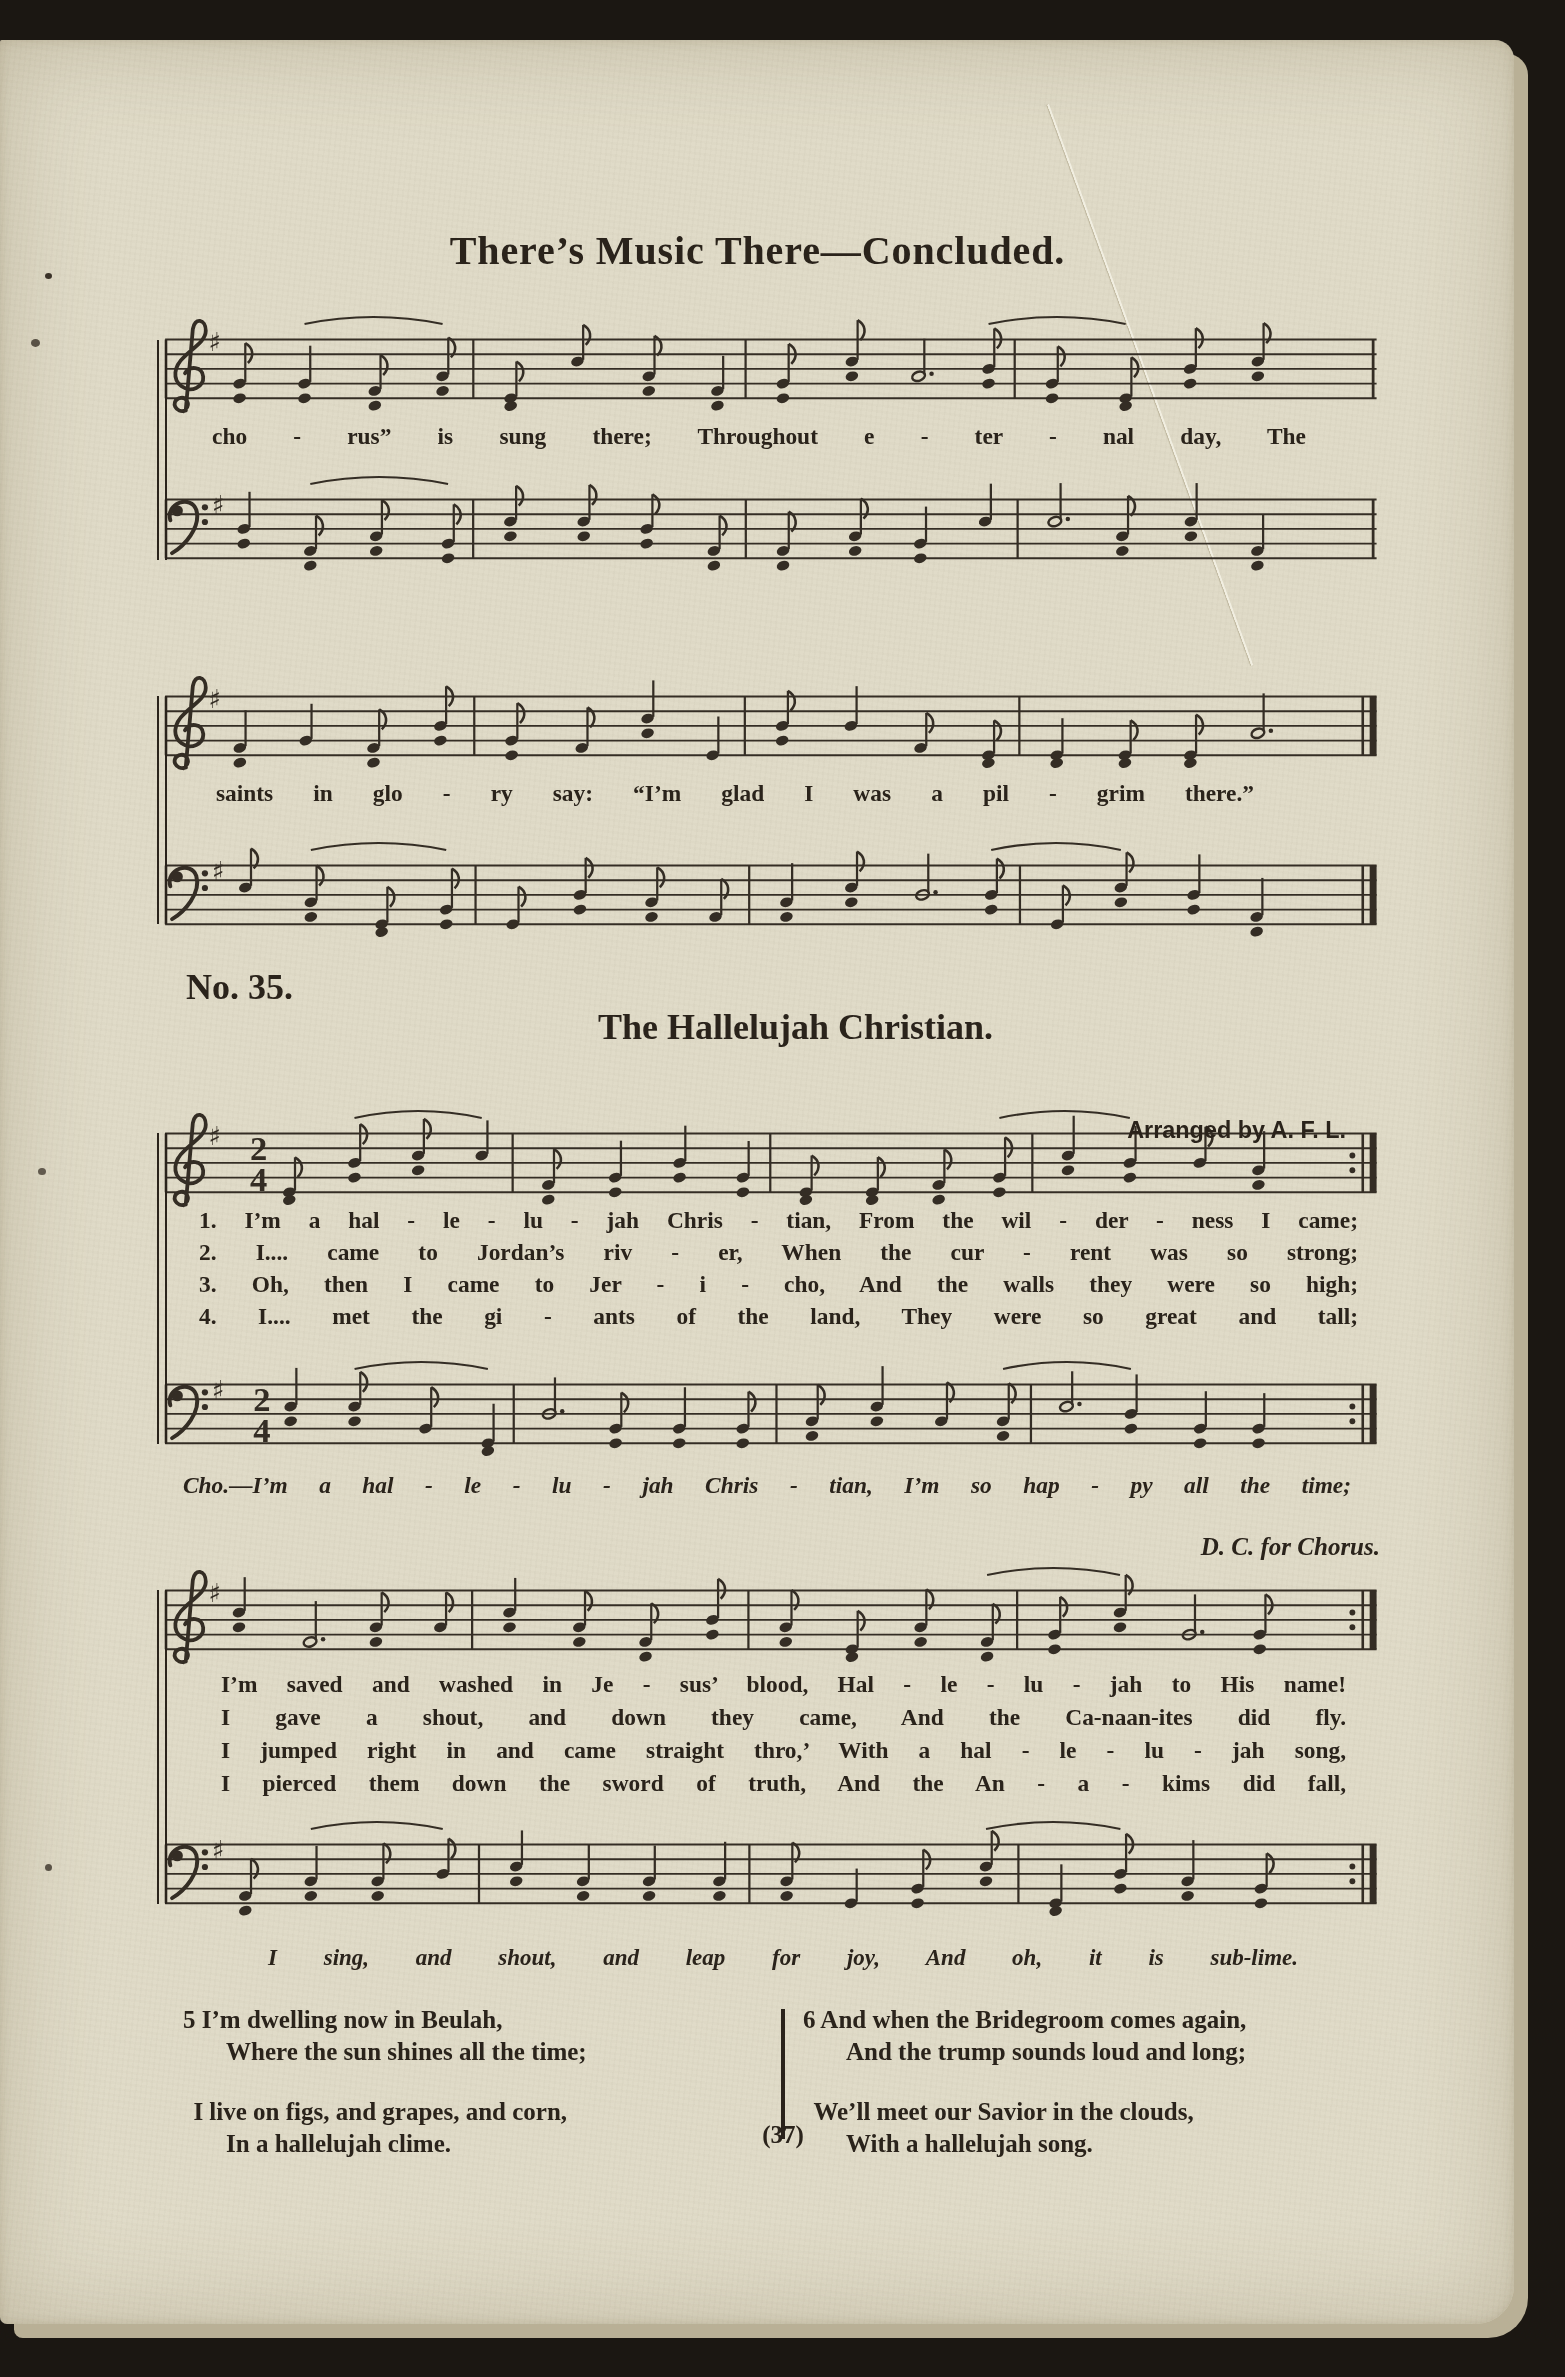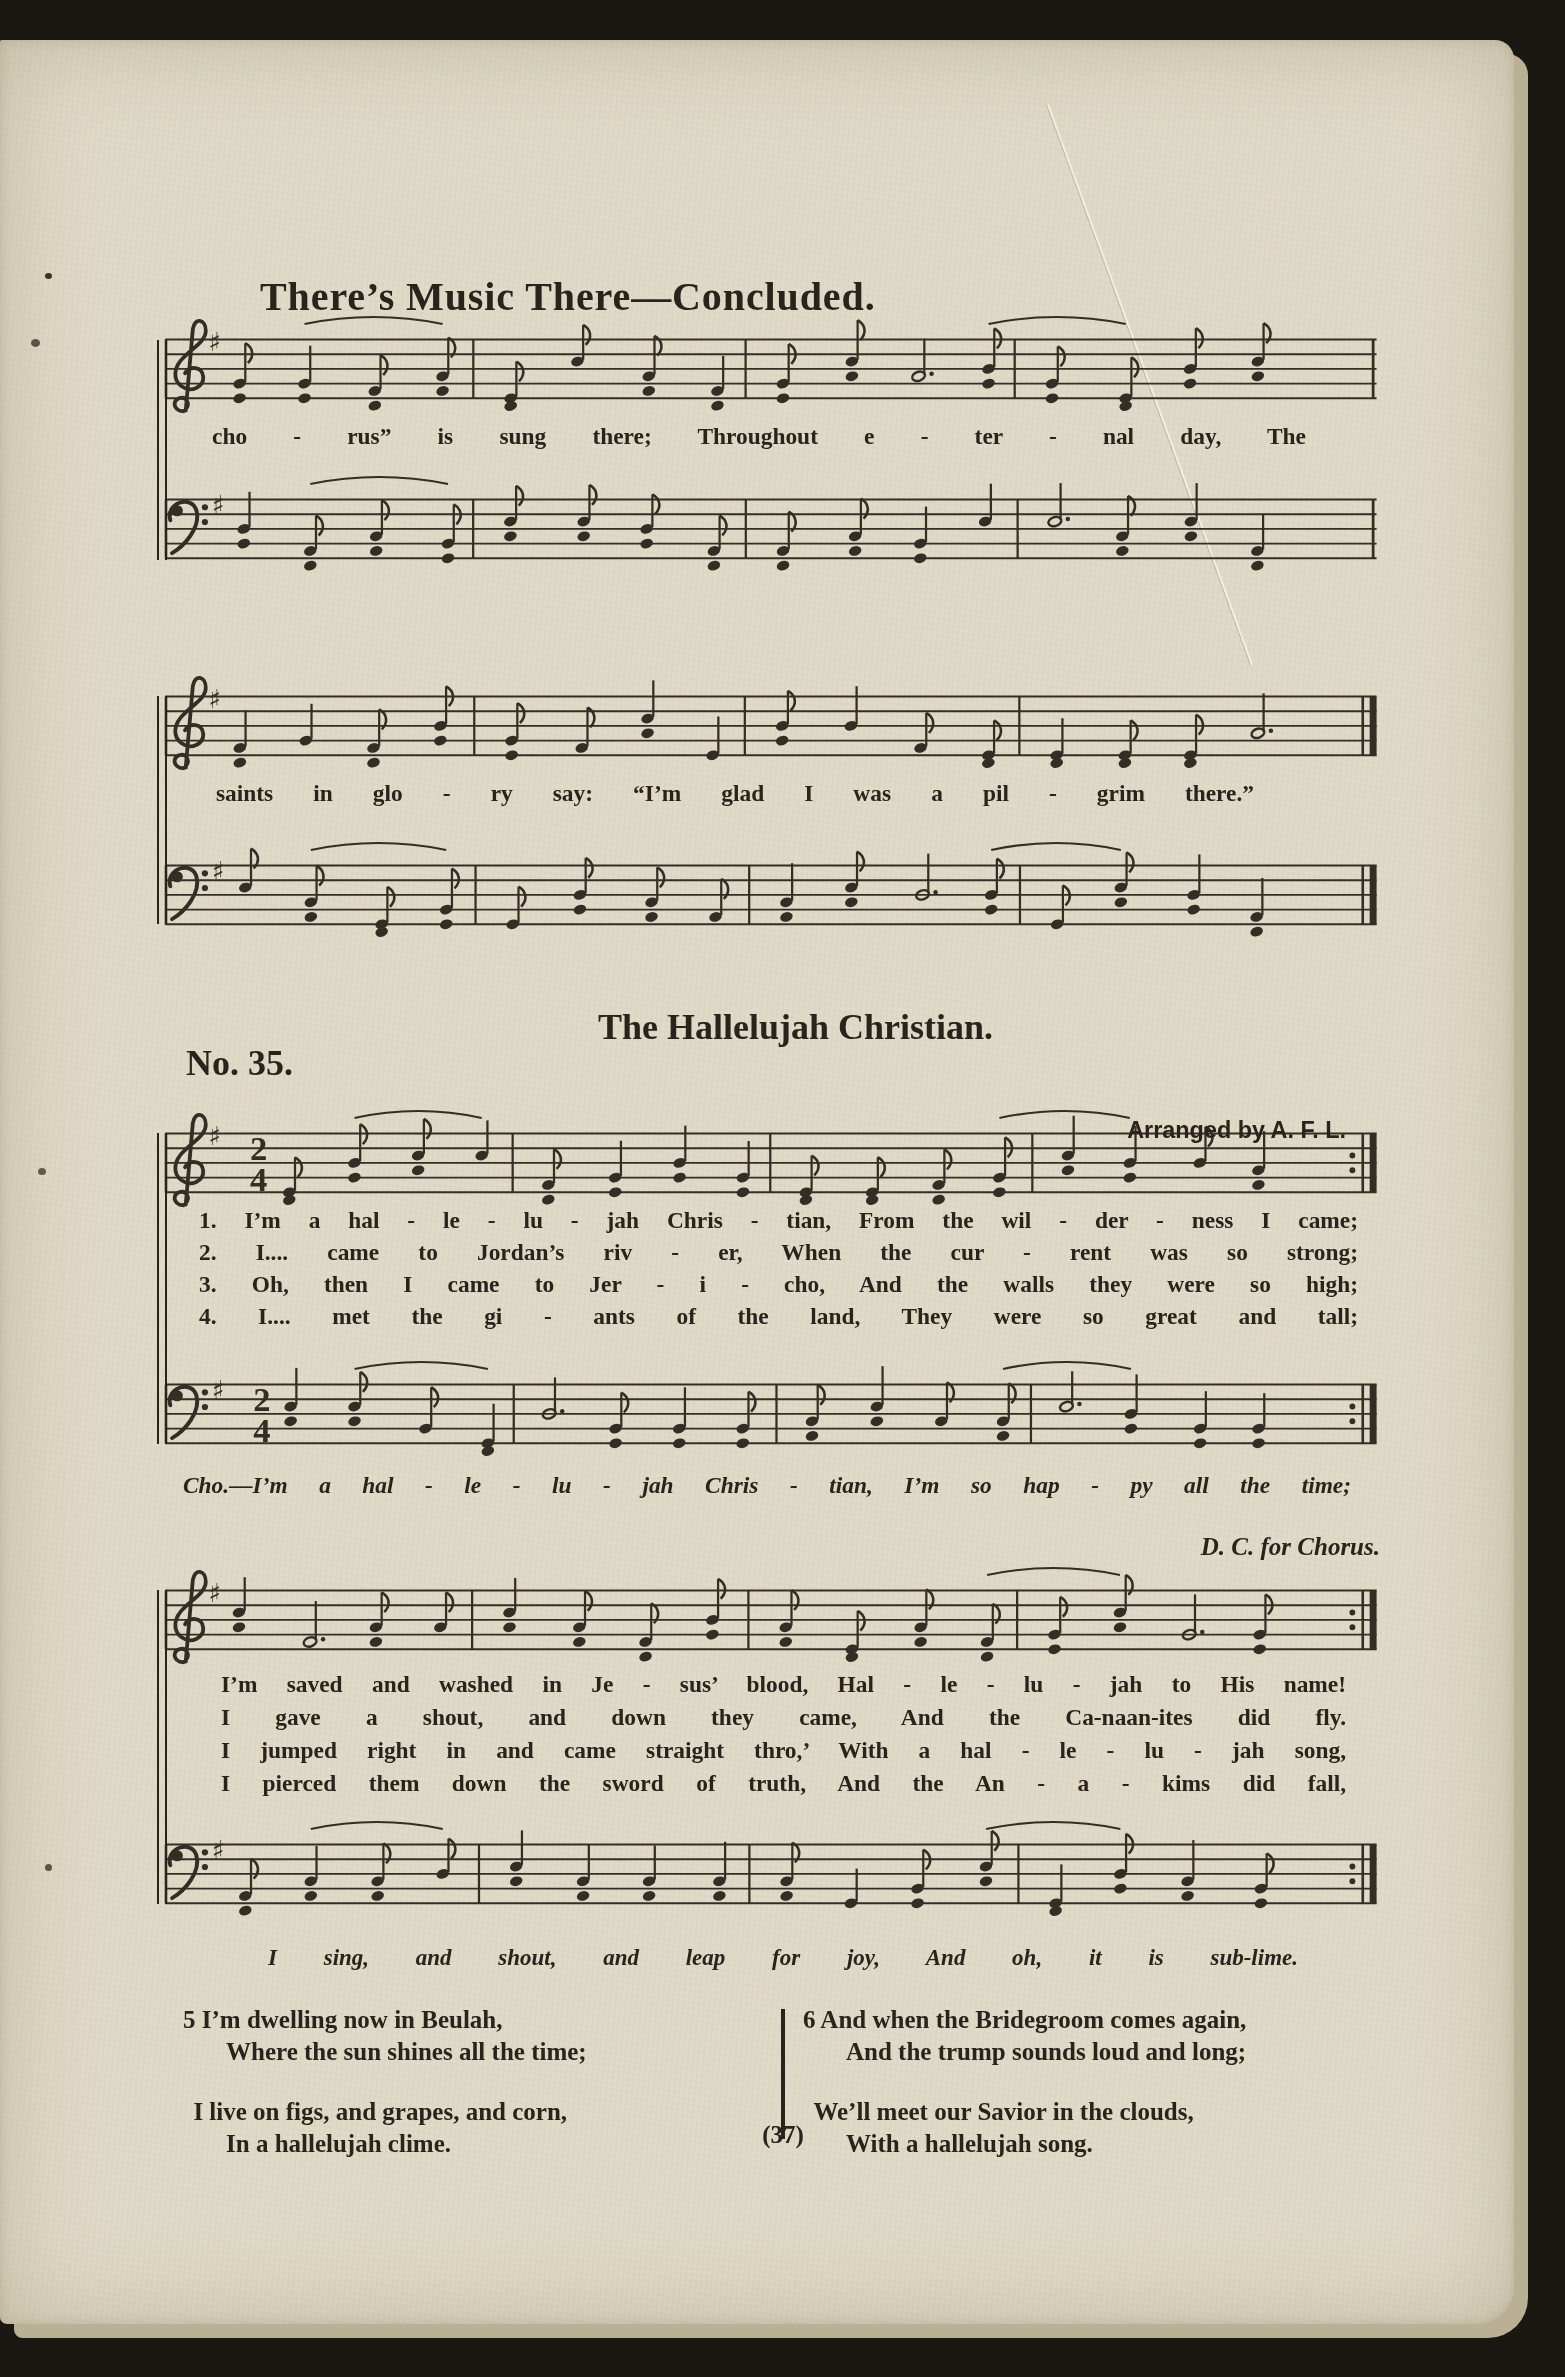--- a/index.html
+++ b/index.html
@@ -12,21 +12,21 @@
           repeating-linear-gradient(7deg, rgba(120,110,80,0.025) 0 2.6px, rgba(0,0,0,0) 2.6px 6px),
           repeating-linear-gradient(96deg, rgba(60,50,30,0.02) 0 1.7px, rgba(0,0,0,0) 1.7px 5.2px),
           #e0dbc8;
         border-radius:1.7px 19px 38px 7px;
         box-shadow: inset 0 0 95px rgba(120,105,70,.28), inset 0 0 10.4px rgba(140,125,90,.25);}
   .crease{position:absolute;left:1049px;top:104px;width:597px;height:1.7px;
         background:rgba(252,250,240,.65);box-shadow:0 0.9px 0.9px rgba(120,105,70,.35);
         transform:rotate(70deg);transform-origin:0 0;}
   .speck{position:absolute;border-radius:50%;background:#3a3228;}
   .abs{position:absolute;font-weight:bold;}
-  .title{font-weight:bold;font-size:40px;letter-spacing:0.9px;text-align:left;margin-top:46px;}
+  .title{font-weight:bold;font-size:40px;letter-spacing:0.9px;text-align:center;}
   .lyric{font-size:23.4px;white-space:nowrap;text-align:justify;text-align-last:justify;line-height:29px;}
   .verse-line{font-size:23.4px;text-align:justify;text-align-last:justify;line-height:32px;}
   .italic{font-style:italic;}
   .heading-num{font-weight:bold;font-size:36px;}
   .heading-title{font-weight:bold;font-size:36px;text-align:center;}
   .credit{font-weight:bold;font-size:23.4px;text-align:right;font-family:"Liberation Sans","DejaVu Sans",sans-serif;margin-top:44px;}
   .dc{font-style:italic;font-weight:bold;font-size:25px;text-align:right;}
   .bverse{font-weight:bold;font-size:25px;line-height:32px;}
   .bverse .ind{padding-left:43px;}
   .bverse .ind2{padding-left:10.4px;margin-top:28px;}
@@ -348,21 +348,21 @@
       <line x1="1204.034602960944" y1="80" x2="1204.034602960944" y2="35.11980450153351" stroke="#2a231b" stroke-width="2.6"></line>
       <ellipse cx="1270.3081656508148" cy="107.5" rx="7.4" ry="5.4" fill="#2a231b" transform="rotate(-18 1270.3081656508148 107.5)"></ellipse>
       <ellipse cx="1270.3081656508148" cy="124.5" rx="7.4" ry="5.4" fill="#2a231b" transform="rotate(-18 1270.3081656508148 124.5)"></ellipse>
       <line x1="1276.9081656508147" y1="105.5" x2="1276.9081656508147" y2="62.33183471672237" stroke="#2a231b" stroke-width="2.6"></line>
       <path d="M 176.51817374676466 30 Q 254.79368934687227 14 333.0692049469799 30" fill="none" stroke="#2a231b" stroke-width="2.4"></path>
       <path d="M 963.2908311337233 30 Q 1038.272990946658 14 1113.2551507595927 30" fill="none" stroke="#2a231b" stroke-width="2.4"></path>
       <line x1="1393" y1="48" x2="1393" y2="116" stroke="#2a231b" stroke-width="3"></line>
       <rect x="1401" y="48" width="8" height="68" fill="#2a231b"></rect>
     </svg>
 
-  <div class="abs heading-num" style="left:186px;top:1042px;">No. 35.</div>
+  <div class="abs heading-num" style="left:186px;top:966px;">No. 35.</div>
   <div class="abs heading-title" style="left:363px;top:1006px;width:865px;font-family:Liberation Serif, serif;">The Hallelujah Christian.</div>
   <div class="abs credit" style="left:952px;top:1073px;width:394px;">Arranged by A. F. L.</div>
 
   <div class="bracket" style="left:157px;top:1133px;height:311px;"></div>
   <svg class="staff" style="left:158px;top:1092px;" width="1224" height="147" viewBox="0 0 1415 170">
       <line x1="8" y1="48" x2="1409" y2="48" stroke="#2a231b" stroke-width="2.2"></line>
       <line x1="8" y1="65" x2="1409" y2="65" stroke="#2a231b" stroke-width="2.2"></line>
       <line x1="8" y1="82" x2="1409" y2="82" stroke="#2a231b" stroke-width="2.2"></line>
       <line x1="8" y1="99" x2="1409" y2="99" stroke="#2a231b" stroke-width="2.2"></line>
       <line x1="8" y1="116" x2="1409" y2="116" stroke="#2a231b" stroke-width="2.2"></line>

